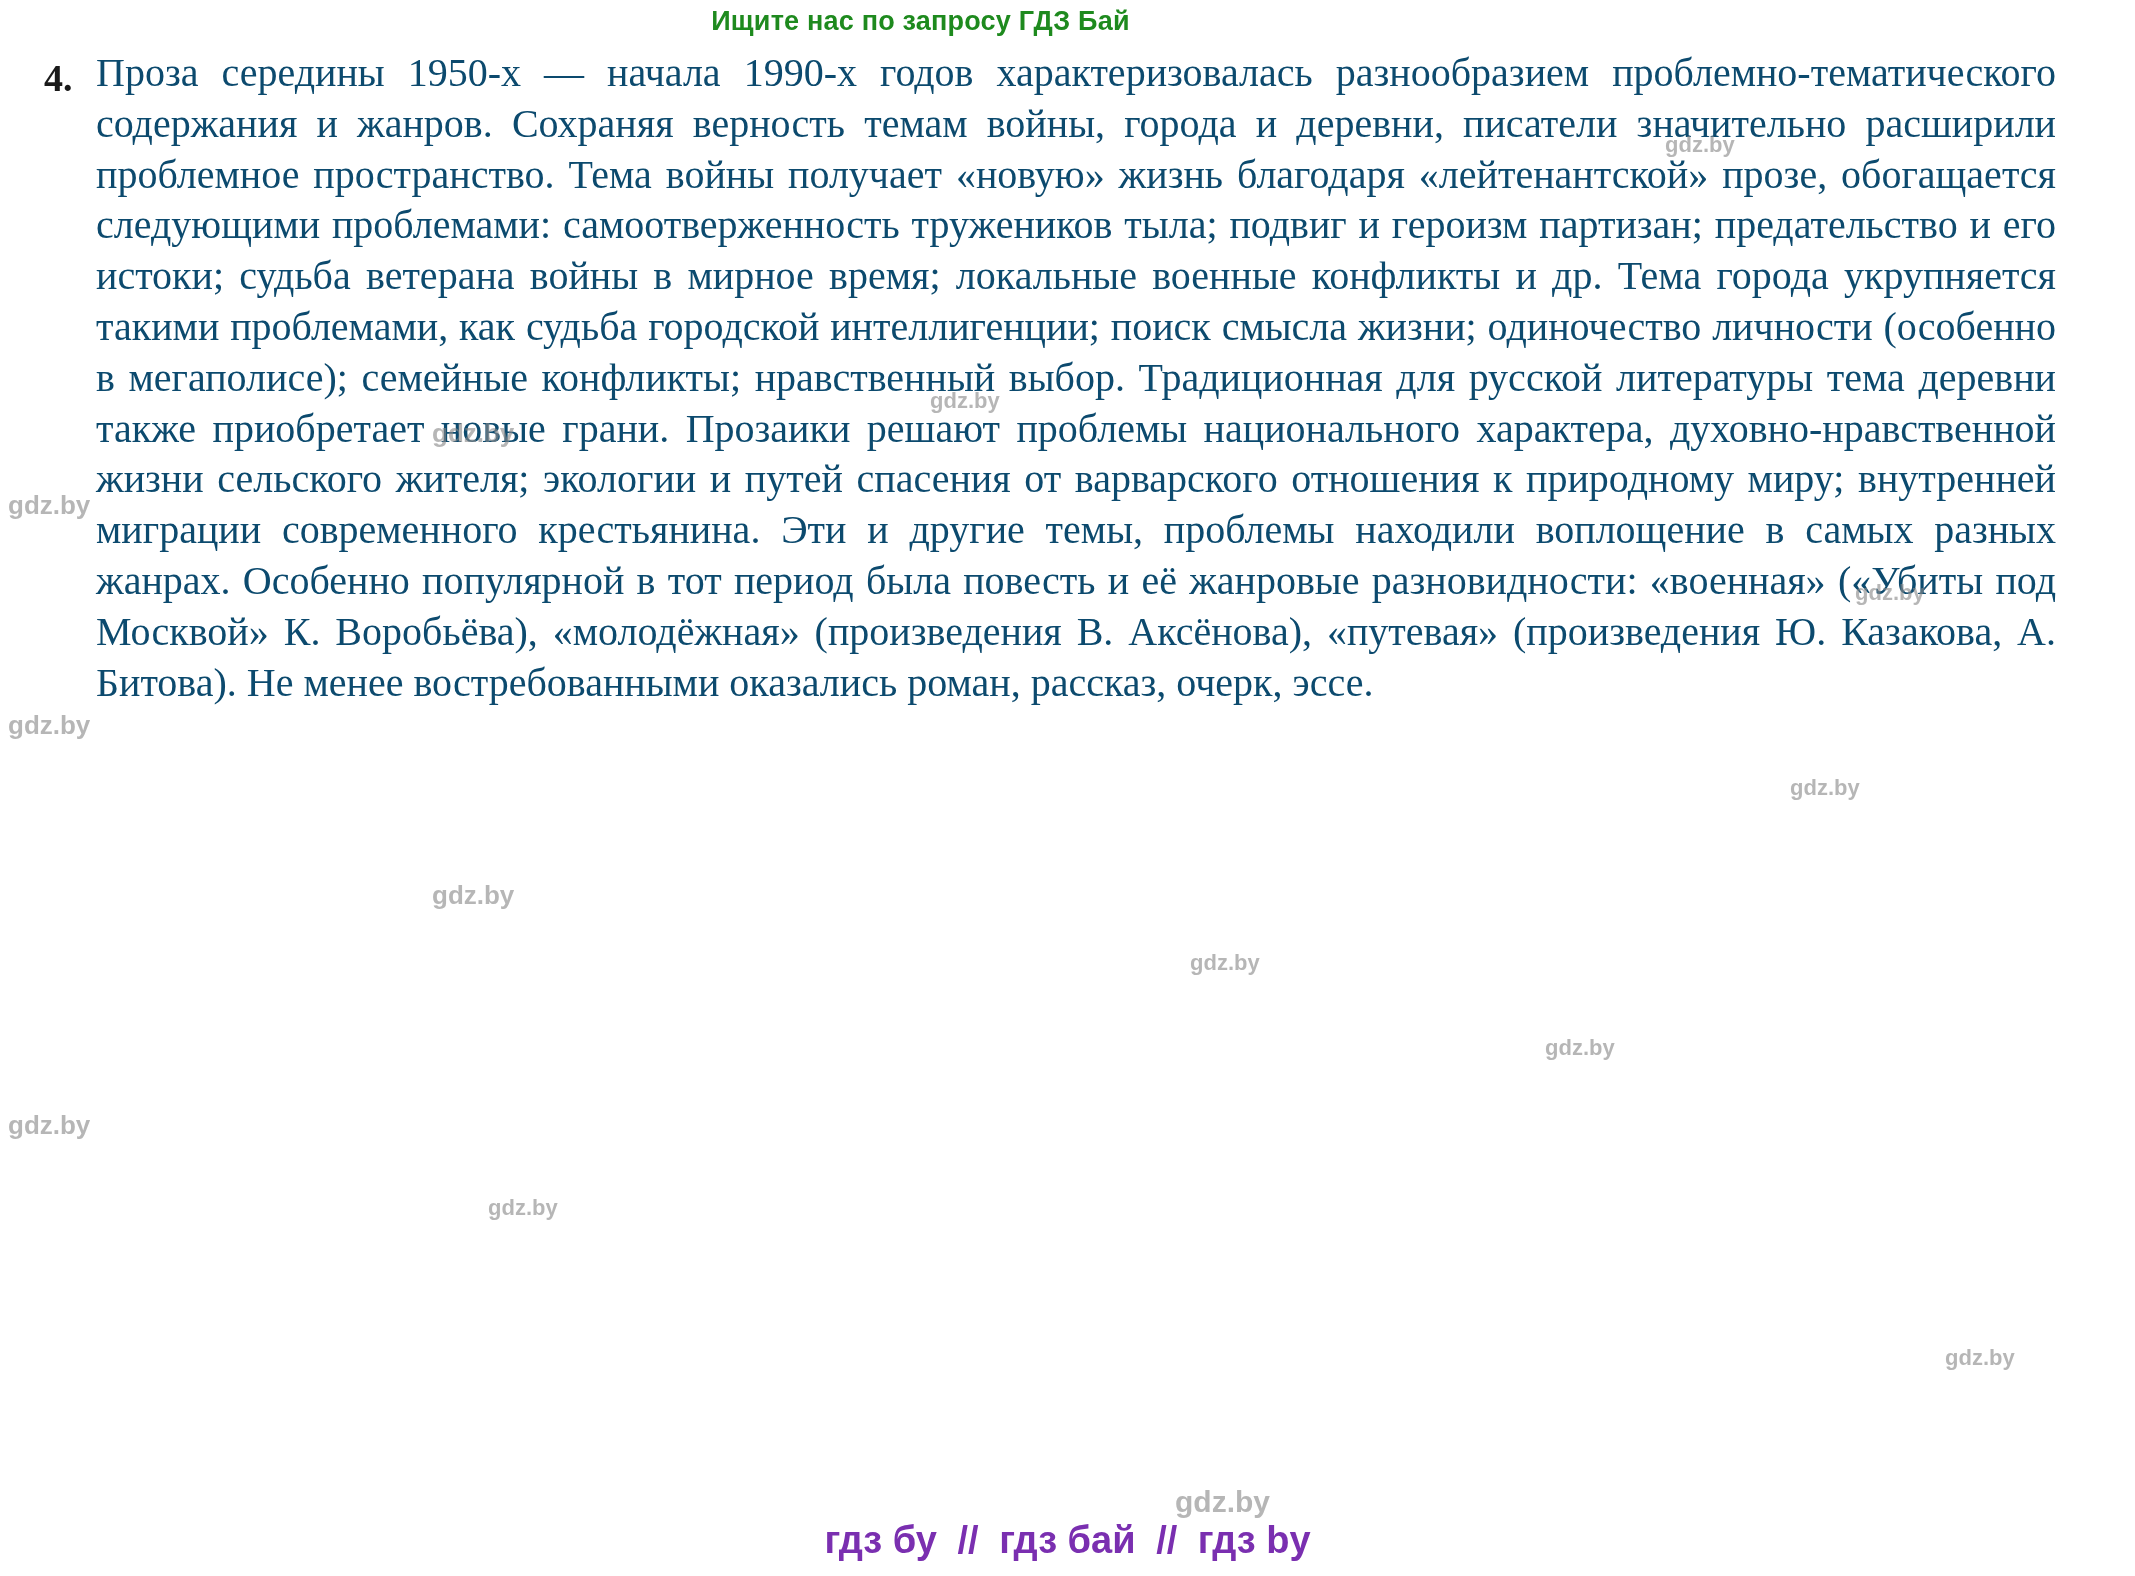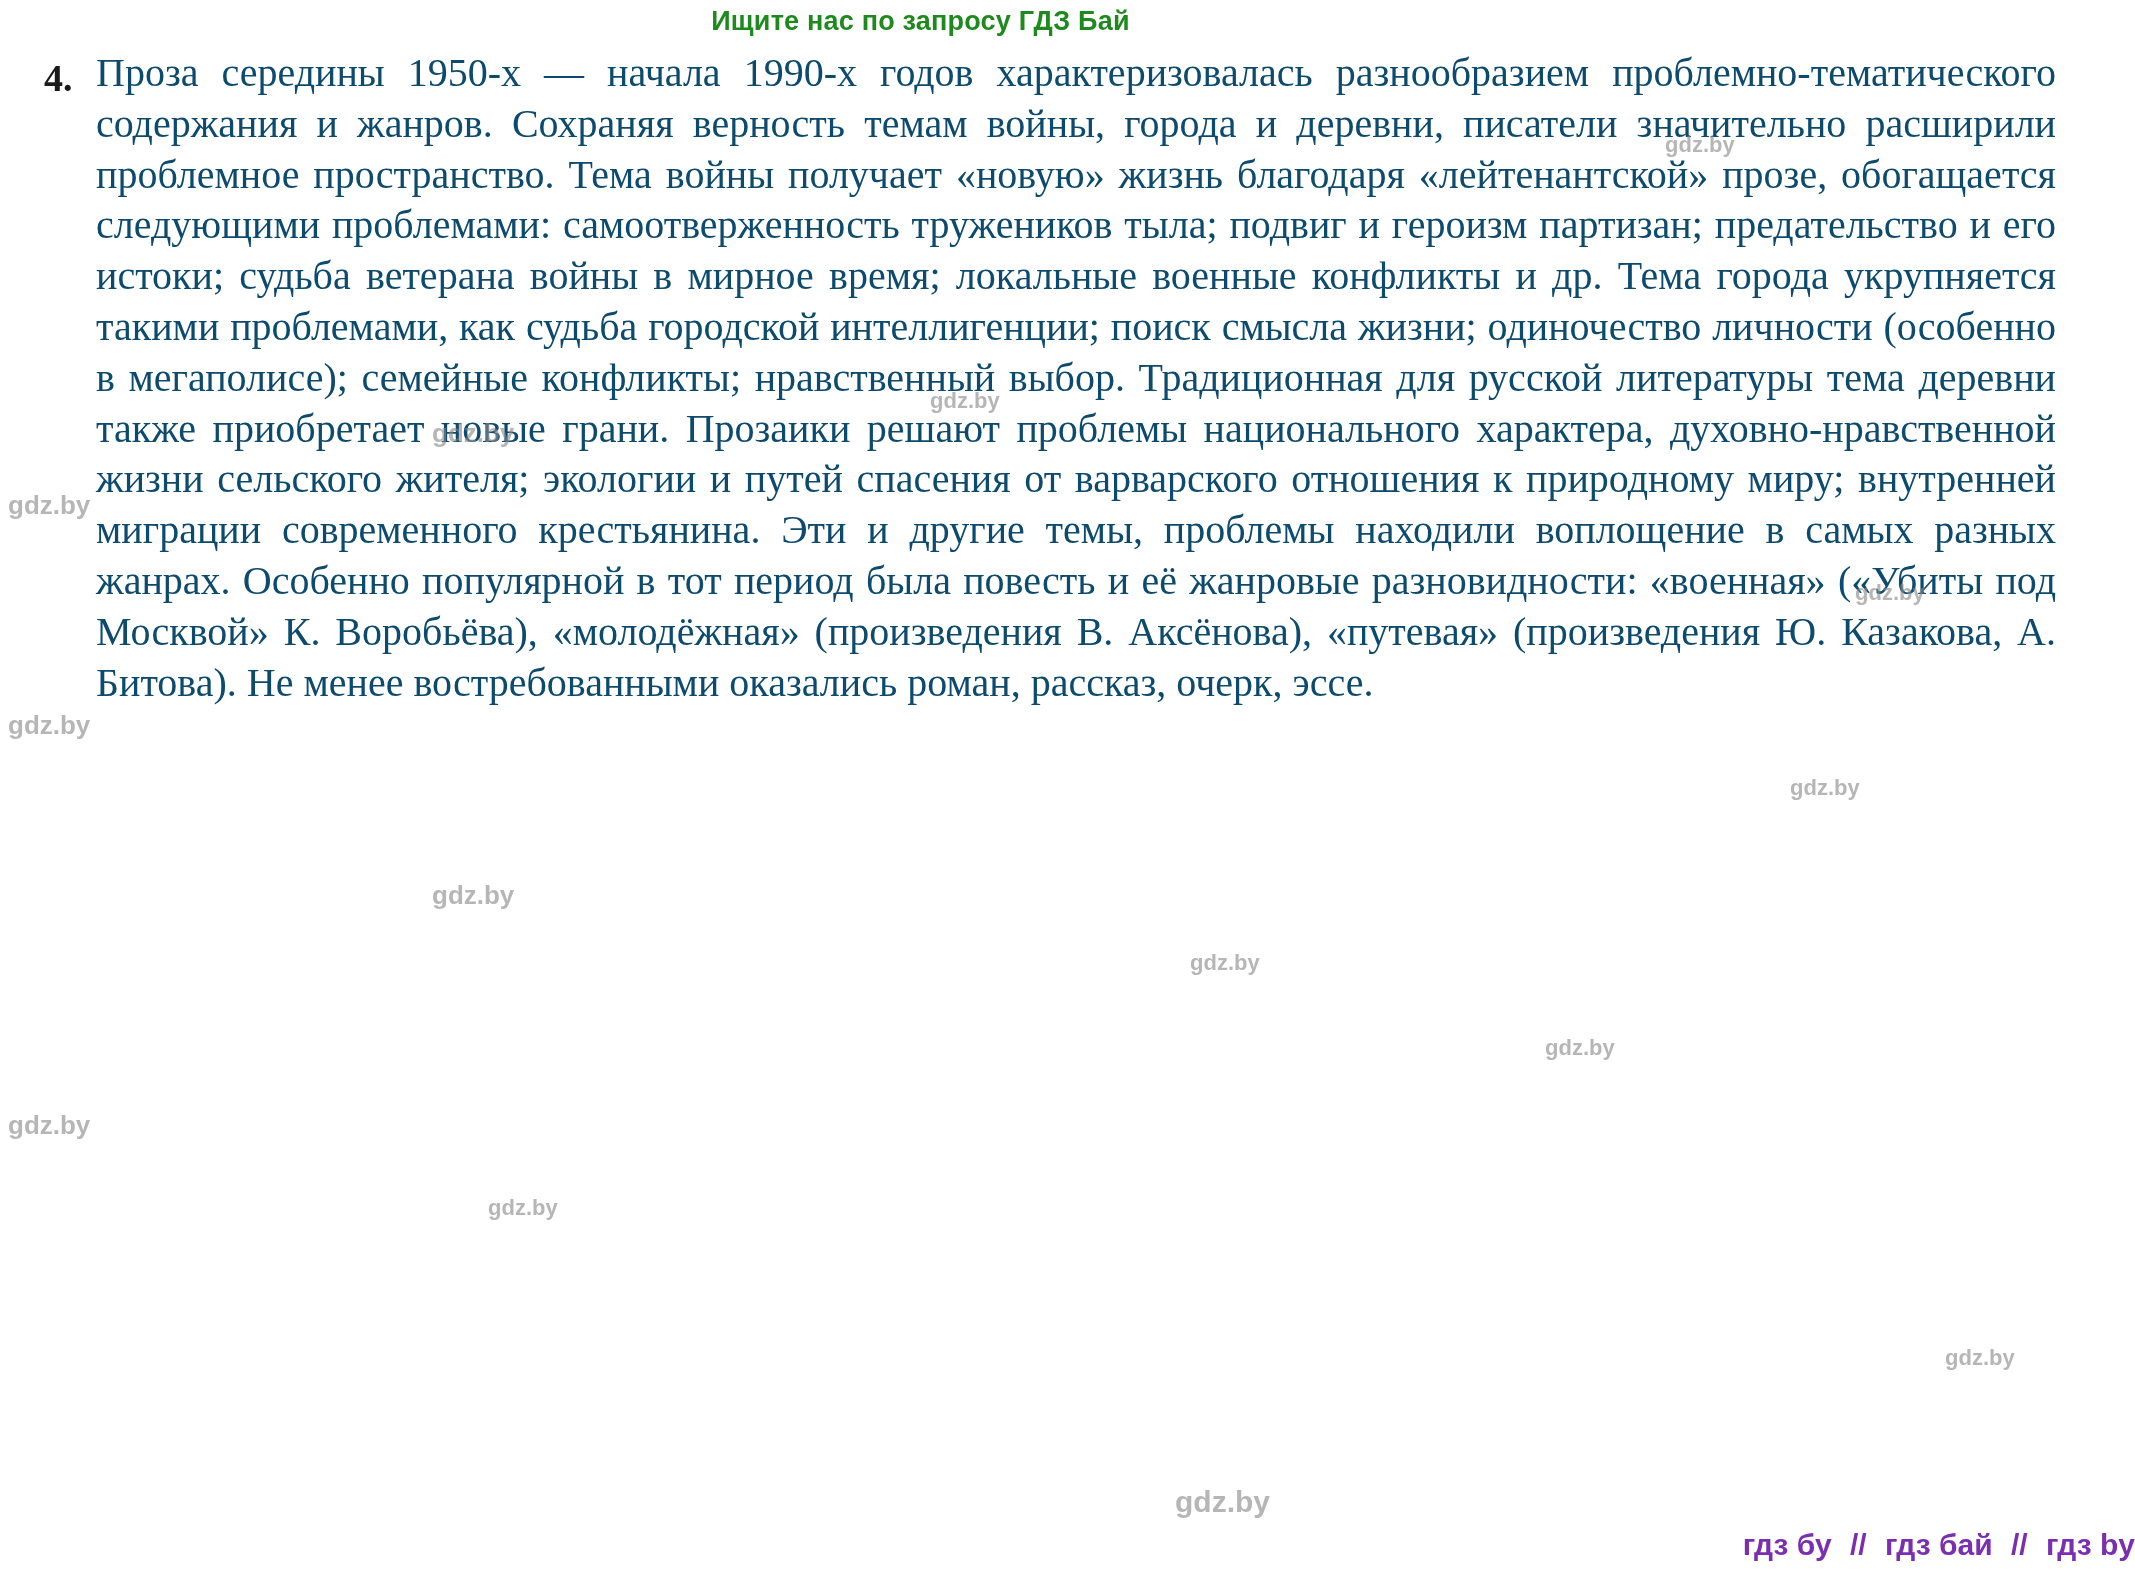--- a/index.html
+++ b/index.html
@@ -60,23 +60,23 @@
     text-justify: inter-word;
     hyphens: none;
   }
 
   
   .footer {
     position: absolute;
     bottom: 14px;
     left: 0;
     width: 2135px;
-    text-align: right;
+    text-align: center;
     font-family: "Liberation Sans", sans-serif;
-    font-size: 30px;
+    font-size: 38px;
     font-weight: bold;
     color: #7a2fb0;
   }
   .footer .sep {
     color: #7a2fb0;
     padding: 0 10px;
   }
 
   
   .wm {

